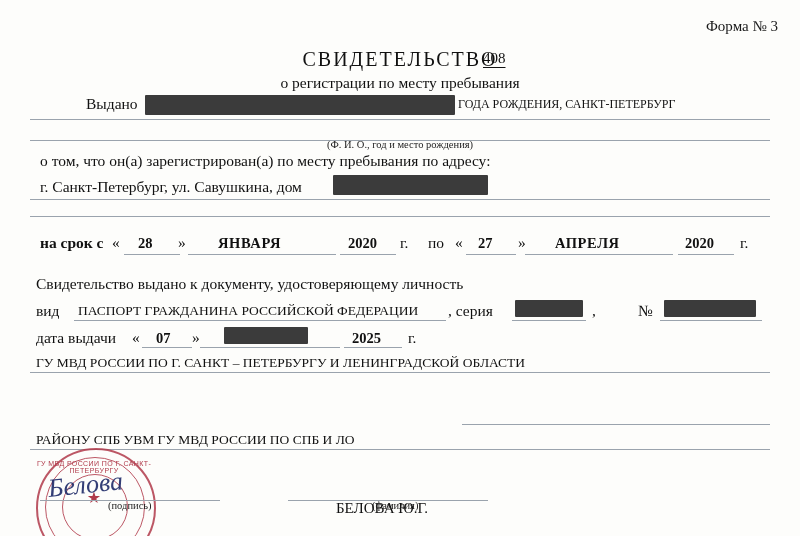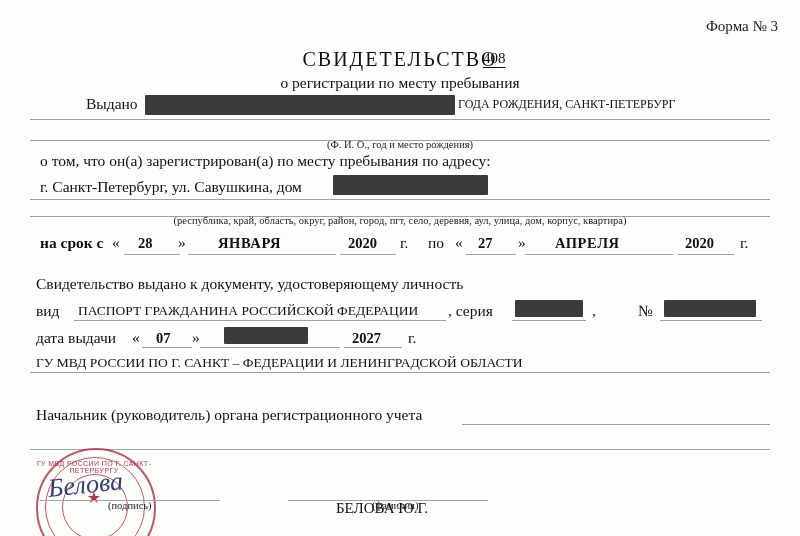--- a/index.html
+++ b/index.html
@@ -155,21 +155,20 @@
   <div class="abs line" style="left:30px; top:140px; width:740px;"></div>
   <div class="abs lbl-sm center-cap" style="top:139px;font-family:Liberation Serif, serif;">(Ф. И. О., год и место рождения)</div>
 
   <div class="abs lbl" style="left:40px; top:152px;">о том, что он(а) зарегистрирован(а) по месту пребывания по адресу:</div>
 
   <div class="abs field-val" style="left:40px; top:178px; font-size:15.5px;">г. Санкт-Петербург, ул. Савушкина, дом</div>
   <div class="abs redaction" style="left:333px; top:175px; width:155px; height:20px;"></div>
   <div class="abs line" style="left:30px; top:199px; width:740px;"></div>
 
   <div class="abs line" style="left:30px; top:216px; width:740px;"></div>
-  <div class="abs lbl-sm center-cap" style="top:215px;">(республика, край, область, округ, район, город, пгт, село, деревня, аул, улица, дом, корпус, квартира)</div>
 
   <div class="abs lbl" style="left:40px; top:234px;font-weight:bold;">на срок с</div>
   <div class="abs lbl" style="left:112px; top:234px;">«</div>
   <div class="abs field-val" style="left:138px; top:235px; font-weight:bold;">28</div>
   <div class="abs lbl" style="left:178px; top:234px;">»</div>
   <div class="abs field-val spaced" style="left:218px; top:235px; font-weight:bold;">ЯНВАРЯ</div>
   <div class="abs field-val" style="left:348px; top:235px; font-weight:bold;">2020</div>
   <div class="abs lbl" style="left:400px; top:234px;">г.</div>
   <div class="abs lbl" style="left:428px; top:234px;">по</div>
   <div class="abs lbl" style="left:455px; top:234px;">«</div>
@@ -197,31 +196,31 @@
   <div class="abs lbl" style="left:592px; top:302px;">,</div>
   <div class="abs lbl" style="left:638px; top:302px;">№</div>
   <div class="abs redaction" style="left:664px; top:300px; width:92px; height:17px;"></div>
   <div class="abs line" style="left:660px; top:320px; width:102px;"></div>
 
   <div class="abs lbl" style="left:36px; top:329px;">дата выдачи</div>
   <div class="abs lbl" style="left:132px; top:329px;">«</div>
   <div class="abs field-val" style="left:156px; top:330px; font-weight:bold;">07</div>
   <div class="abs lbl" style="left:192px; top:329px;">»</div>
   <div class="abs redaction" style="left:224px; top:327px; width:84px; height:17px;"></div>
-  <div class="abs field-val" style="left:352px; top:330px; font-weight:bold;">2027</div>
+  <div class="abs field-val" style="left:352px; top:330px; font-weight:bold;">2025</div>
   <div class="abs lbl" style="left:408px; top:329px;">г.</div>
   <div class="abs line" style="left:142px; top:347px; width:50px;"></div>
   <div class="abs line" style="left:200px; top:347px; width:140px;"></div>
   <div class="abs line" style="left:344px; top:347px; width:58px;"></div>
 
-  <div class="abs field-val" style="left:36px; top:355px; font-size:13.5px;">ГУ  МВД  РОССИИ  ПО  Г. САНКТ – ФЕДЕРАЦИИ  И  ЛЕНИНГРАДСКОЙ ОБЛАСТИ</div>
+  <div class="abs field-val" style="left:36px; top:355px; font-size:13.5px;">ГУ  МВД  РОССИИ  ПО  Г. САНКТ – ПЕТЕРБУРГУ  И  ЛЕНИНГРАДСКОЙ ОБЛАСТИ</div>
   <div class="abs line" style="left:30px; top:372px; width:740px;"></div>
 
-  <div class="abs lbl" style="left:36px; top:406px;">Начальник (руководитель) органа регистрационного учета</div>
   <div class="abs line" style="left:462px; top:424px; width:308px;"></div>
+  <div class="abs field-val" style="left:36px; top:432px; font-size:13.5px;">РАЙОНУ СПБ УВМ  ГУ  МВД РОССИИ  ПО СПБ  И  ЛО</div>
   <div class="abs line" style="left:30px; top:449px; width:740px;"></div>
 
   <div class="abs stamp">
     <div class="ring ring1"></div>
     <div class="ring ring2"></div>
     <div class="ring ring3"></div>
     <div class="stamp-text-top">ГУ МВД РОССИИ ПО Г. САНКТ-ПЕТЕРБУРГУ</div>
     <div class="stamp-center">★</div>
 
   </div>

